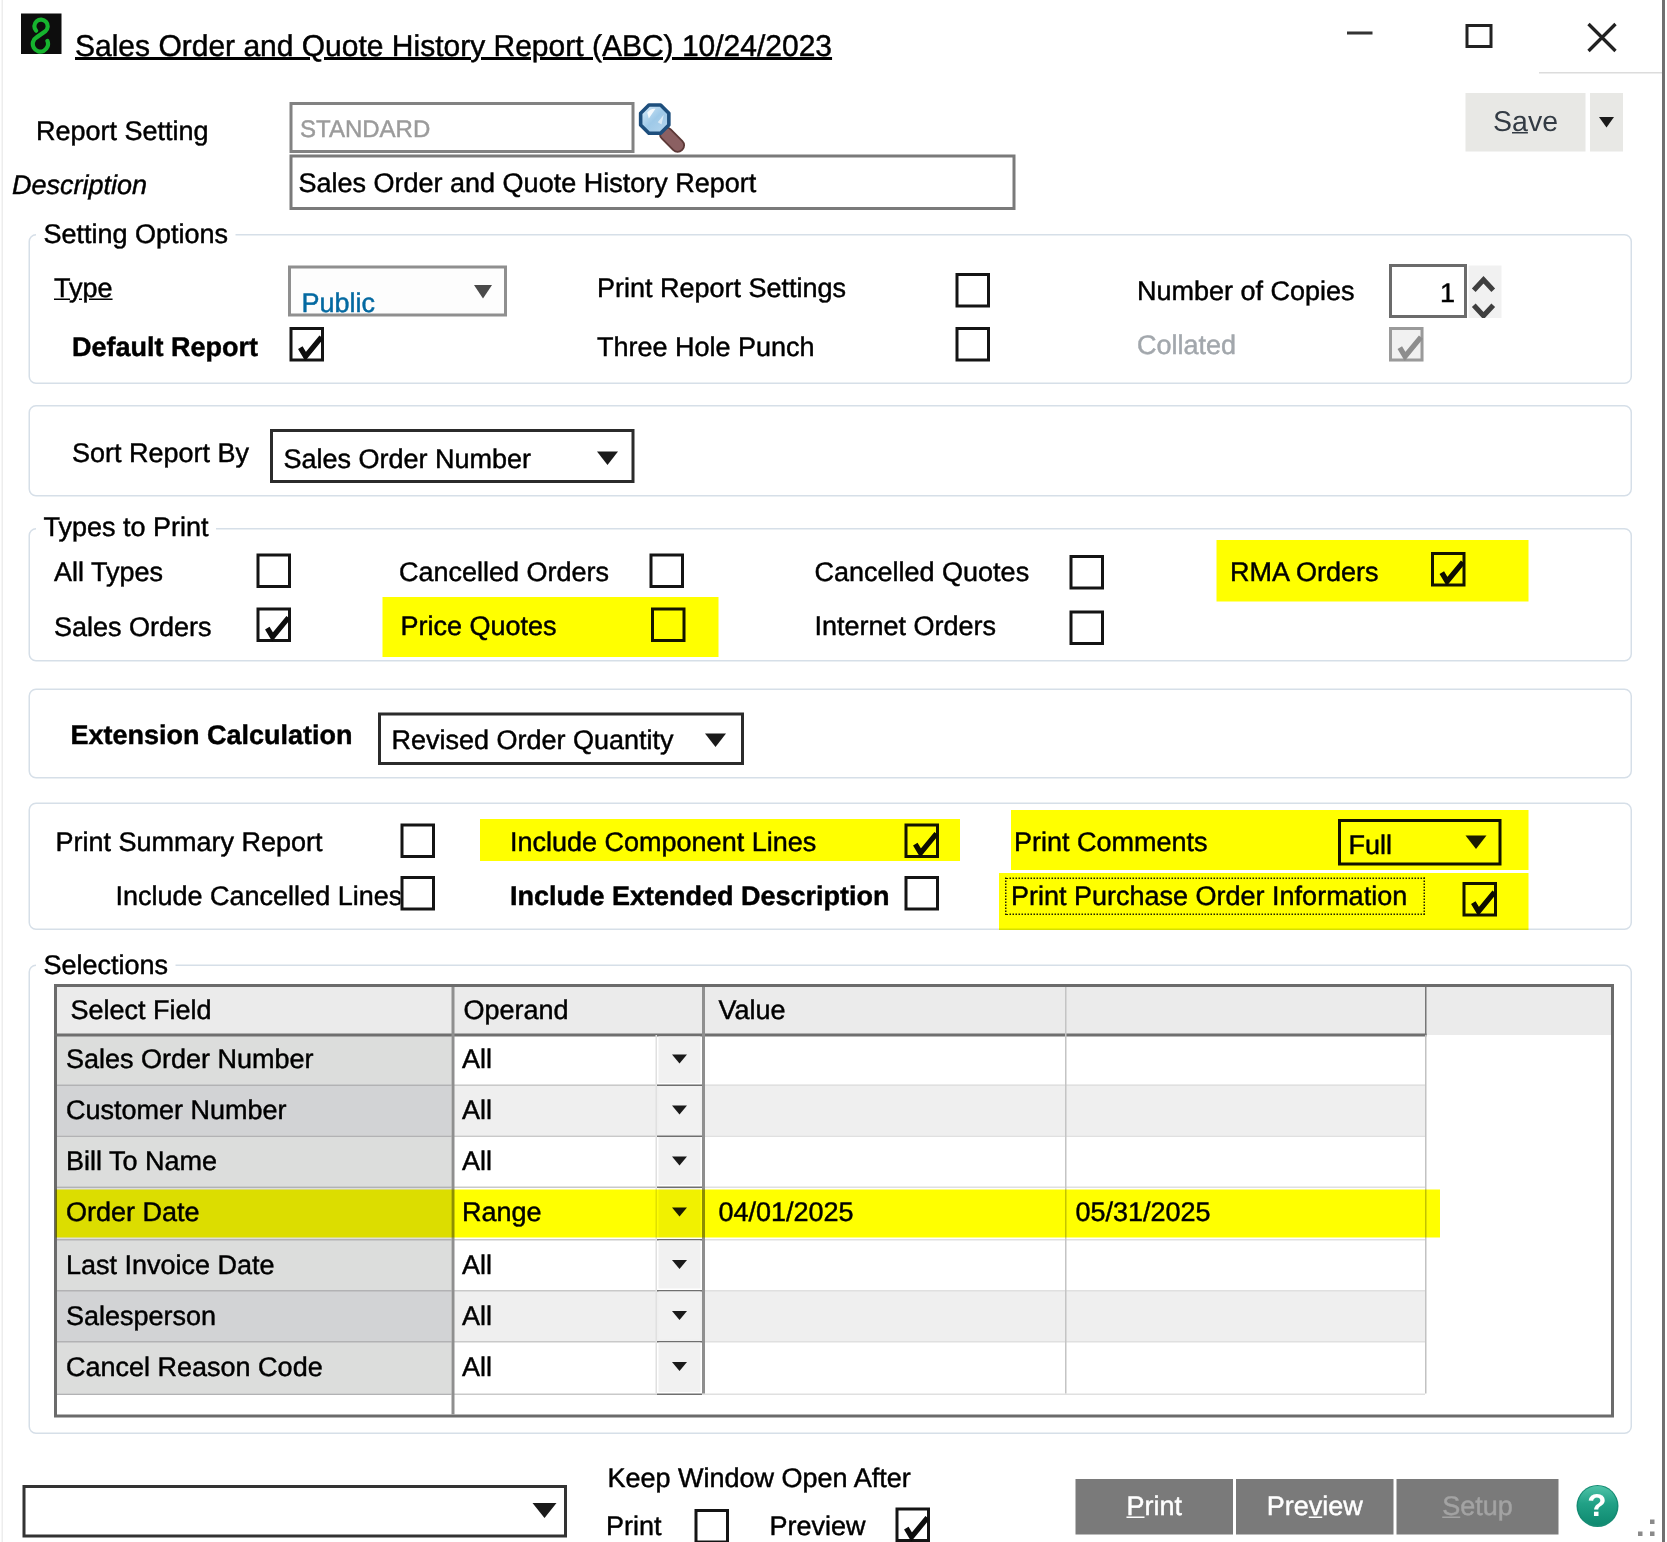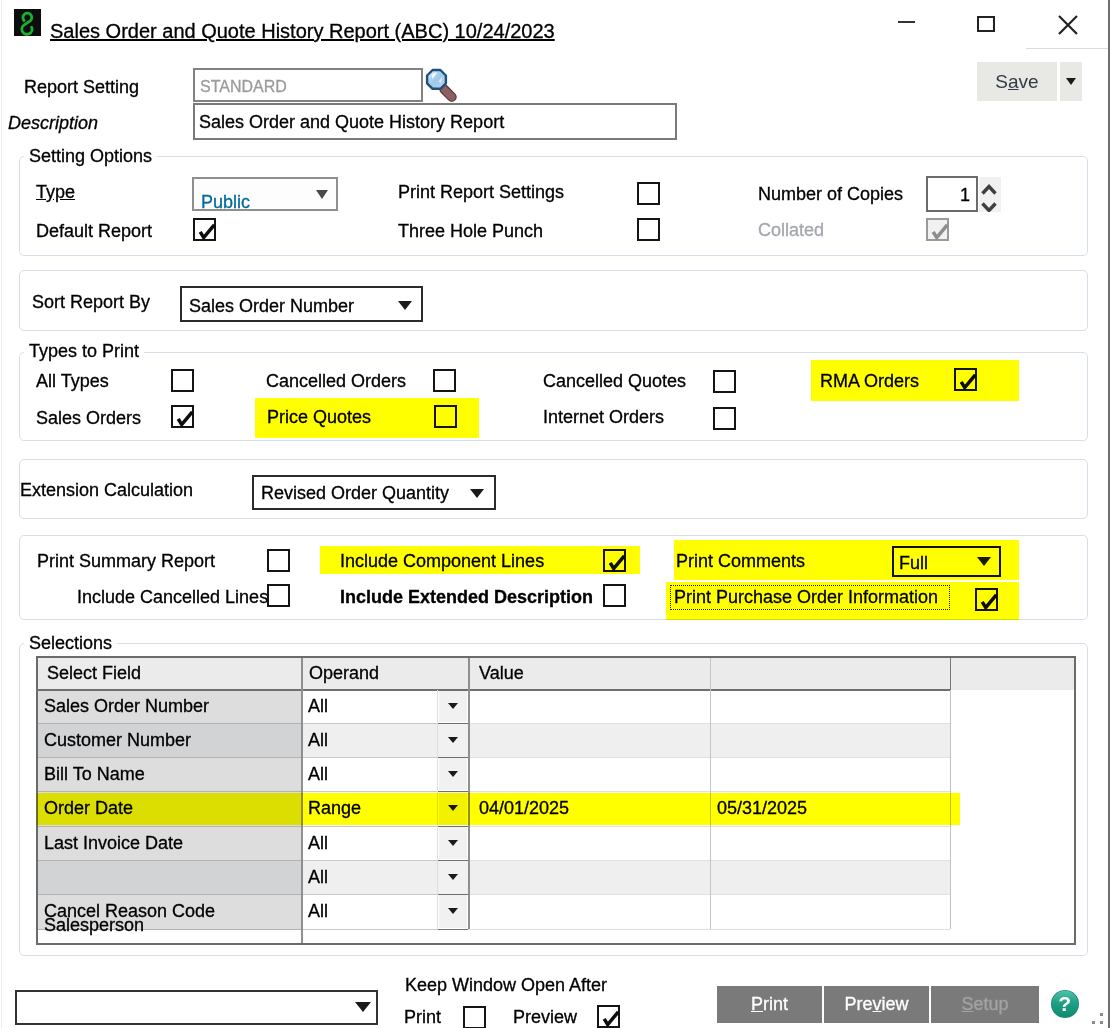--- a/index.html
+++ b/index.html
@@ -72,37 +72,37 @@
 <div class="lbl" style="left:398px;top:182px;">Print Report Settings</div>
 <div class="cb" style="left:637px;top:182px;"></div>
 <div class="lbl" style="left:758px;top:184px;">Number of Copies</div>
 <div class="abs" style="left:926px;top:176px;width:52px;height:36px;box-sizing:border-box;border:2px solid #6b6b6b;background:#fff;"></div>
 <div class="lbl" style="left:940px;top:185px;width:30px;text-align:right;">1</div>
 <div class="abs" style="left:979px;top:177px;width:22px;height:35px;background:#f1f1f1;"></div>
 <svg class="abs" style="left:979px;top:177px;" width="22" height="35" viewBox="0 0 22 35">
   <path d="M3.5 16.5 L10 9.5 L16.5 16.5" stroke="#3f3f3f" stroke-width="3.4" fill="none"></path>
   <path d="M3.5 26.5 L10 33.5 L16.5 26.5" stroke="#3f3f3f" stroke-width="3.4" fill="none"></path>
 </svg>
-<div class="lbl" style="left:36px;top:221px;">Default Report</div>
+<div class="lbl" style="left:48px;top:221px;font-weight:bold;">Default Report</div>
 <div class="cb" style="left:193px;top:218px;">
     <svg width="23" height="23" viewBox="0 0 23 23">
       <path d="M5.2 11.8 L8.7 17.6 L19.3 4.8" stroke="#0d0d0d" stroke-width="3.5" fill="none"></path>
     </svg>
   </div>
 <div class="lbl" style="left:398px;top:221px;">Three Hole Punch</div>
 <div class="cb" style="left:637px;top:218px;"></div>
 <div class="lbl" style="left:758px;top:220px;color:#a2a7ac;">Collated</div>
 <div class="cb" style="left:926px;top:218px;border-color:#9a9a9a;background:#f1f1f1;">
     <svg width="23" height="23" viewBox="0 0 23 23">
       <path d="M5.2 11.8 L8.7 17.6 L19.3 4.8" stroke="#8d8d8d" stroke-width="3.5" fill="none"></path>
     </svg>
   </div>
 
 <div class="grp" style="top:270px;height:61px;"></div>
-<div class="lbl" style="left:32px;top:292px;">Sort Report By</div>
+<div class="lbl" style="left:48px;top:292px;">Sort Report By</div>
 <div class="combo" style="left:180px;top:286px;width:243px;height:36px;border:2px solid #2b2b2b;"></div>
 <div class="lbl" style="left:189px;top:296px;">Sales Order Number</div>
 <div class="carrow" style="left:398px;top:301px;"></div>
 
 <div class="grp" style="top:352px;height:89px;"></div>
 <div class="leg" style="left:24px;top:341px;">Types to Print</div>
 <div class="ylw" style="left:811px;top:360px;width:208px;height:41px;"></div>
 <div class="ylw" style="left:255px;top:398px;width:224px;height:40px;"></div>
 <div class="lbl" style="left:36px;top:371px;">All Types</div>
 <div class="cb" style="left:171px;top:369px;"></div>
@@ -121,21 +121,21 @@
     <svg width="23" height="23" viewBox="0 0 23 23">
       <path d="M5.2 11.8 L8.7 17.6 L19.3 4.8" stroke="#0d0d0d" stroke-width="3.5" fill="none"></path>
     </svg>
   </div>
 <div class="lbl" style="left:267px;top:407px;">Price Quotes</div>
 <div class="cb" style="left:434px;top:405px;"></div>
 <div class="lbl" style="left:543px;top:407px;">Internet Orders</div>
 <div class="cb" style="left:713px;top:407px;"></div>
 
 <div class="grp" style="top:459px;height:60px;"></div>
-<div class="lbl" style="left:20px;top:480px;">Extension Calculation</div>
+<div class="lbl" style="left:47px;top:480px;font-weight:bold;">Extension Calculation</div>
 <div class="combo" style="left:252px;top:475px;width:244px;height:35px;border:2px solid #2b2b2b;"></div>
 <div class="lbl" style="left:261px;top:483px;">Revised Order Quantity</div>
 <div class="carrow" style="left:470px;top:489px;"></div>
 
 <div class="grp" style="top:535px;height:85px;"></div>
 <div class="ylw" style="left:320px;top:546px;width:320px;height:28px;"></div>
 <div class="ylw" style="left:674px;top:540px;width:345px;height:40px;"></div>
 <div class="ylw" style="left:666px;top:582px;width:353px;height:38px;"></div>
 <div class="lbl" style="left:37px;top:551px;">Print Summary Report</div>
 <div class="cb" style="left:267px;top:549px;"></div>
@@ -229,21 +229,21 @@
 <div class="lbl" style="left:44px;top:798px;">Order Date</div>
 <div class="lbl" style="left:308px;top:798px;">Range</div>
 <div class="abs" style="left:439px;top:792px;width:28px;height:33px;background:#f1f1f1;"></div>
 <div class="carrow" style="left:448px;top:805px;border-left-width:5px;border-right-width:5px;border-top-width:6.5px;"></div>
 <div class="lbl" style="left:479px;top:798px;">04/01/2025</div>
 <div class="lbl" style="left:717px;top:798px;">05/31/2025</div>
 <div class="lbl" style="left:44px;top:833px;">Last Invoice Date</div>
 <div class="lbl" style="left:308px;top:833px;">All</div>
 <div class="abs" style="left:439px;top:827px;width:28px;height:32px;background:#f1f1f1;"></div>
 <div class="carrow" style="left:448px;top:840px;border-left-width:5px;border-right-width:5px;border-top-width:6.5px;"></div>
-<div class="lbl" style="left:44px;top:867px;margin-top:48px;">Salesperson</div>
+<div class="lbl" style="left:44px;top:867px;">Salesperson</div>
 <div class="lbl" style="left:308px;top:867px;">All</div>
 <div class="abs" style="left:439px;top:861px;width:28px;height:32px;background:#f1f1f1;"></div>
 <div class="carrow" style="left:448px;top:874px;border-left-width:5px;border-right-width:5px;border-top-width:6.5px;"></div>
 <div class="lbl" style="left:44px;top:901px;">Cancel Reason Code</div>
 <div class="lbl" style="left:308px;top:901px;">All</div>
 <div class="abs" style="left:439px;top:895px;width:28px;height:33px;background:#f1f1f1;"></div>
 <div class="carrow" style="left:448px;top:908px;border-left-width:5px;border-right-width:5px;border-top-width:6.5px;"></div>
 
 <div class="abs" style="left:15px;top:990px;width:363px;height:35px;box-sizing:border-box;border:2px solid #333;background:#fff;"></div>
 <div class="lbl" style="left:24px;top:1032px;">Export</div>

